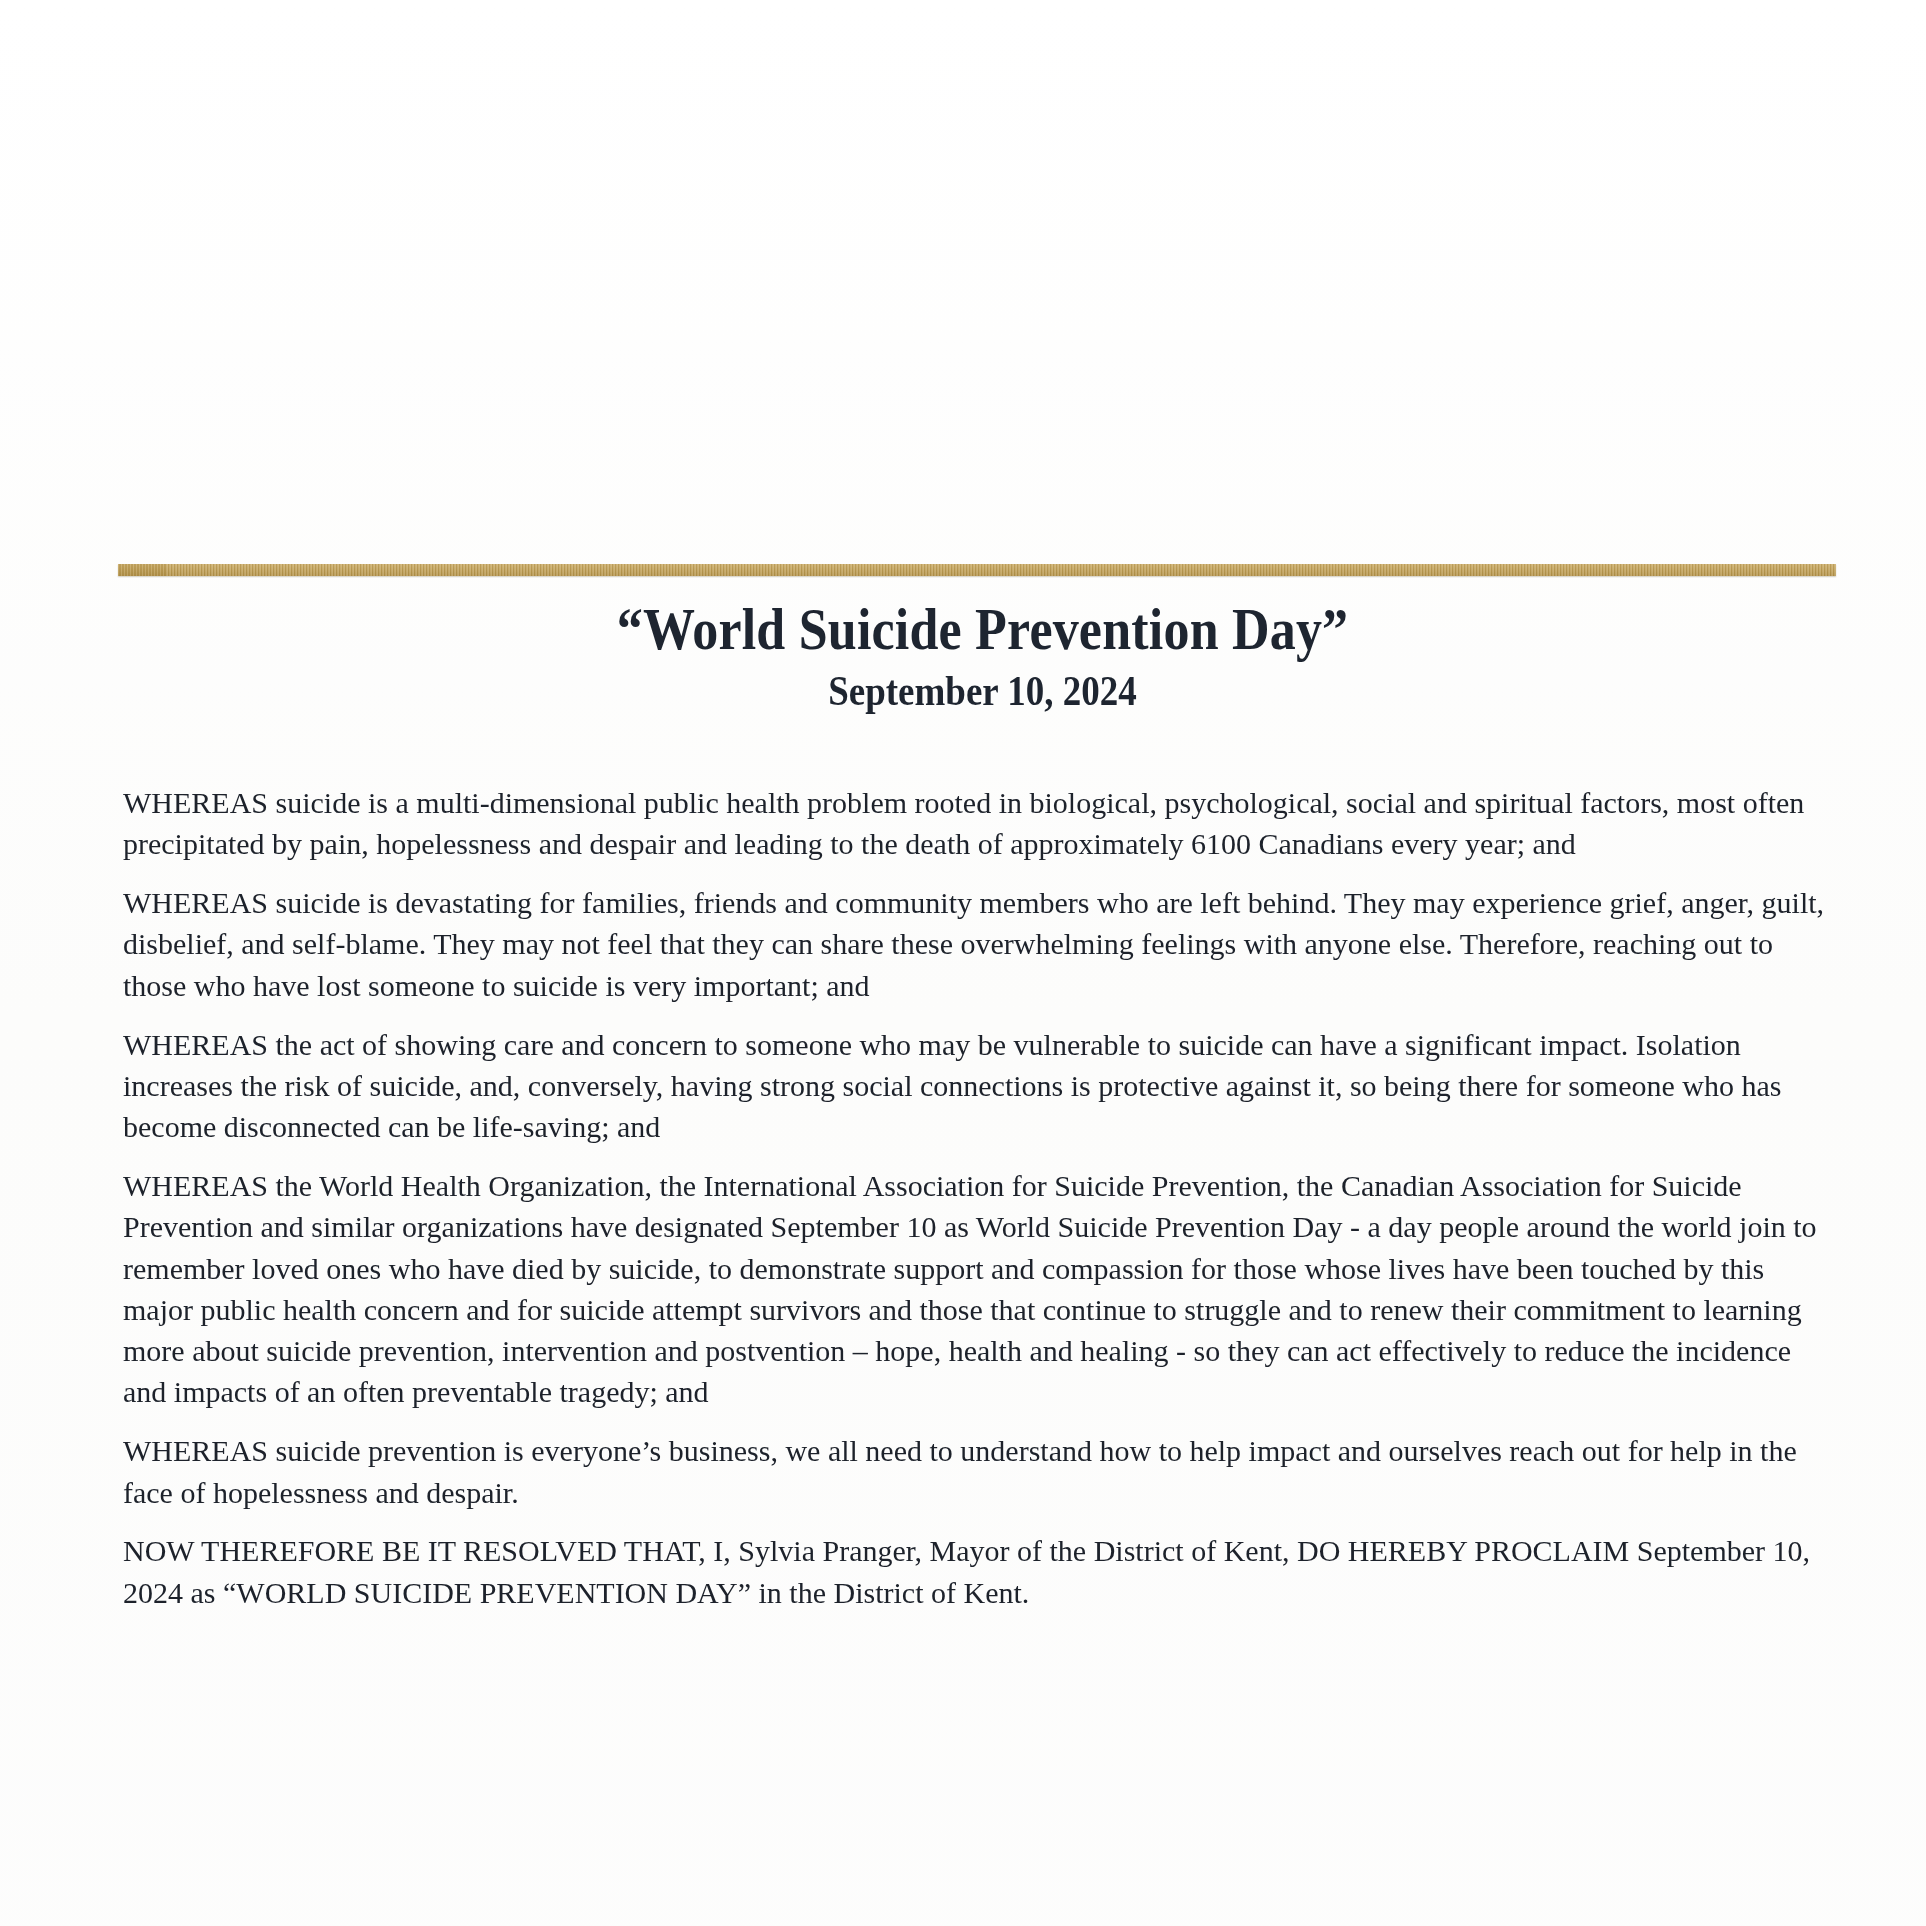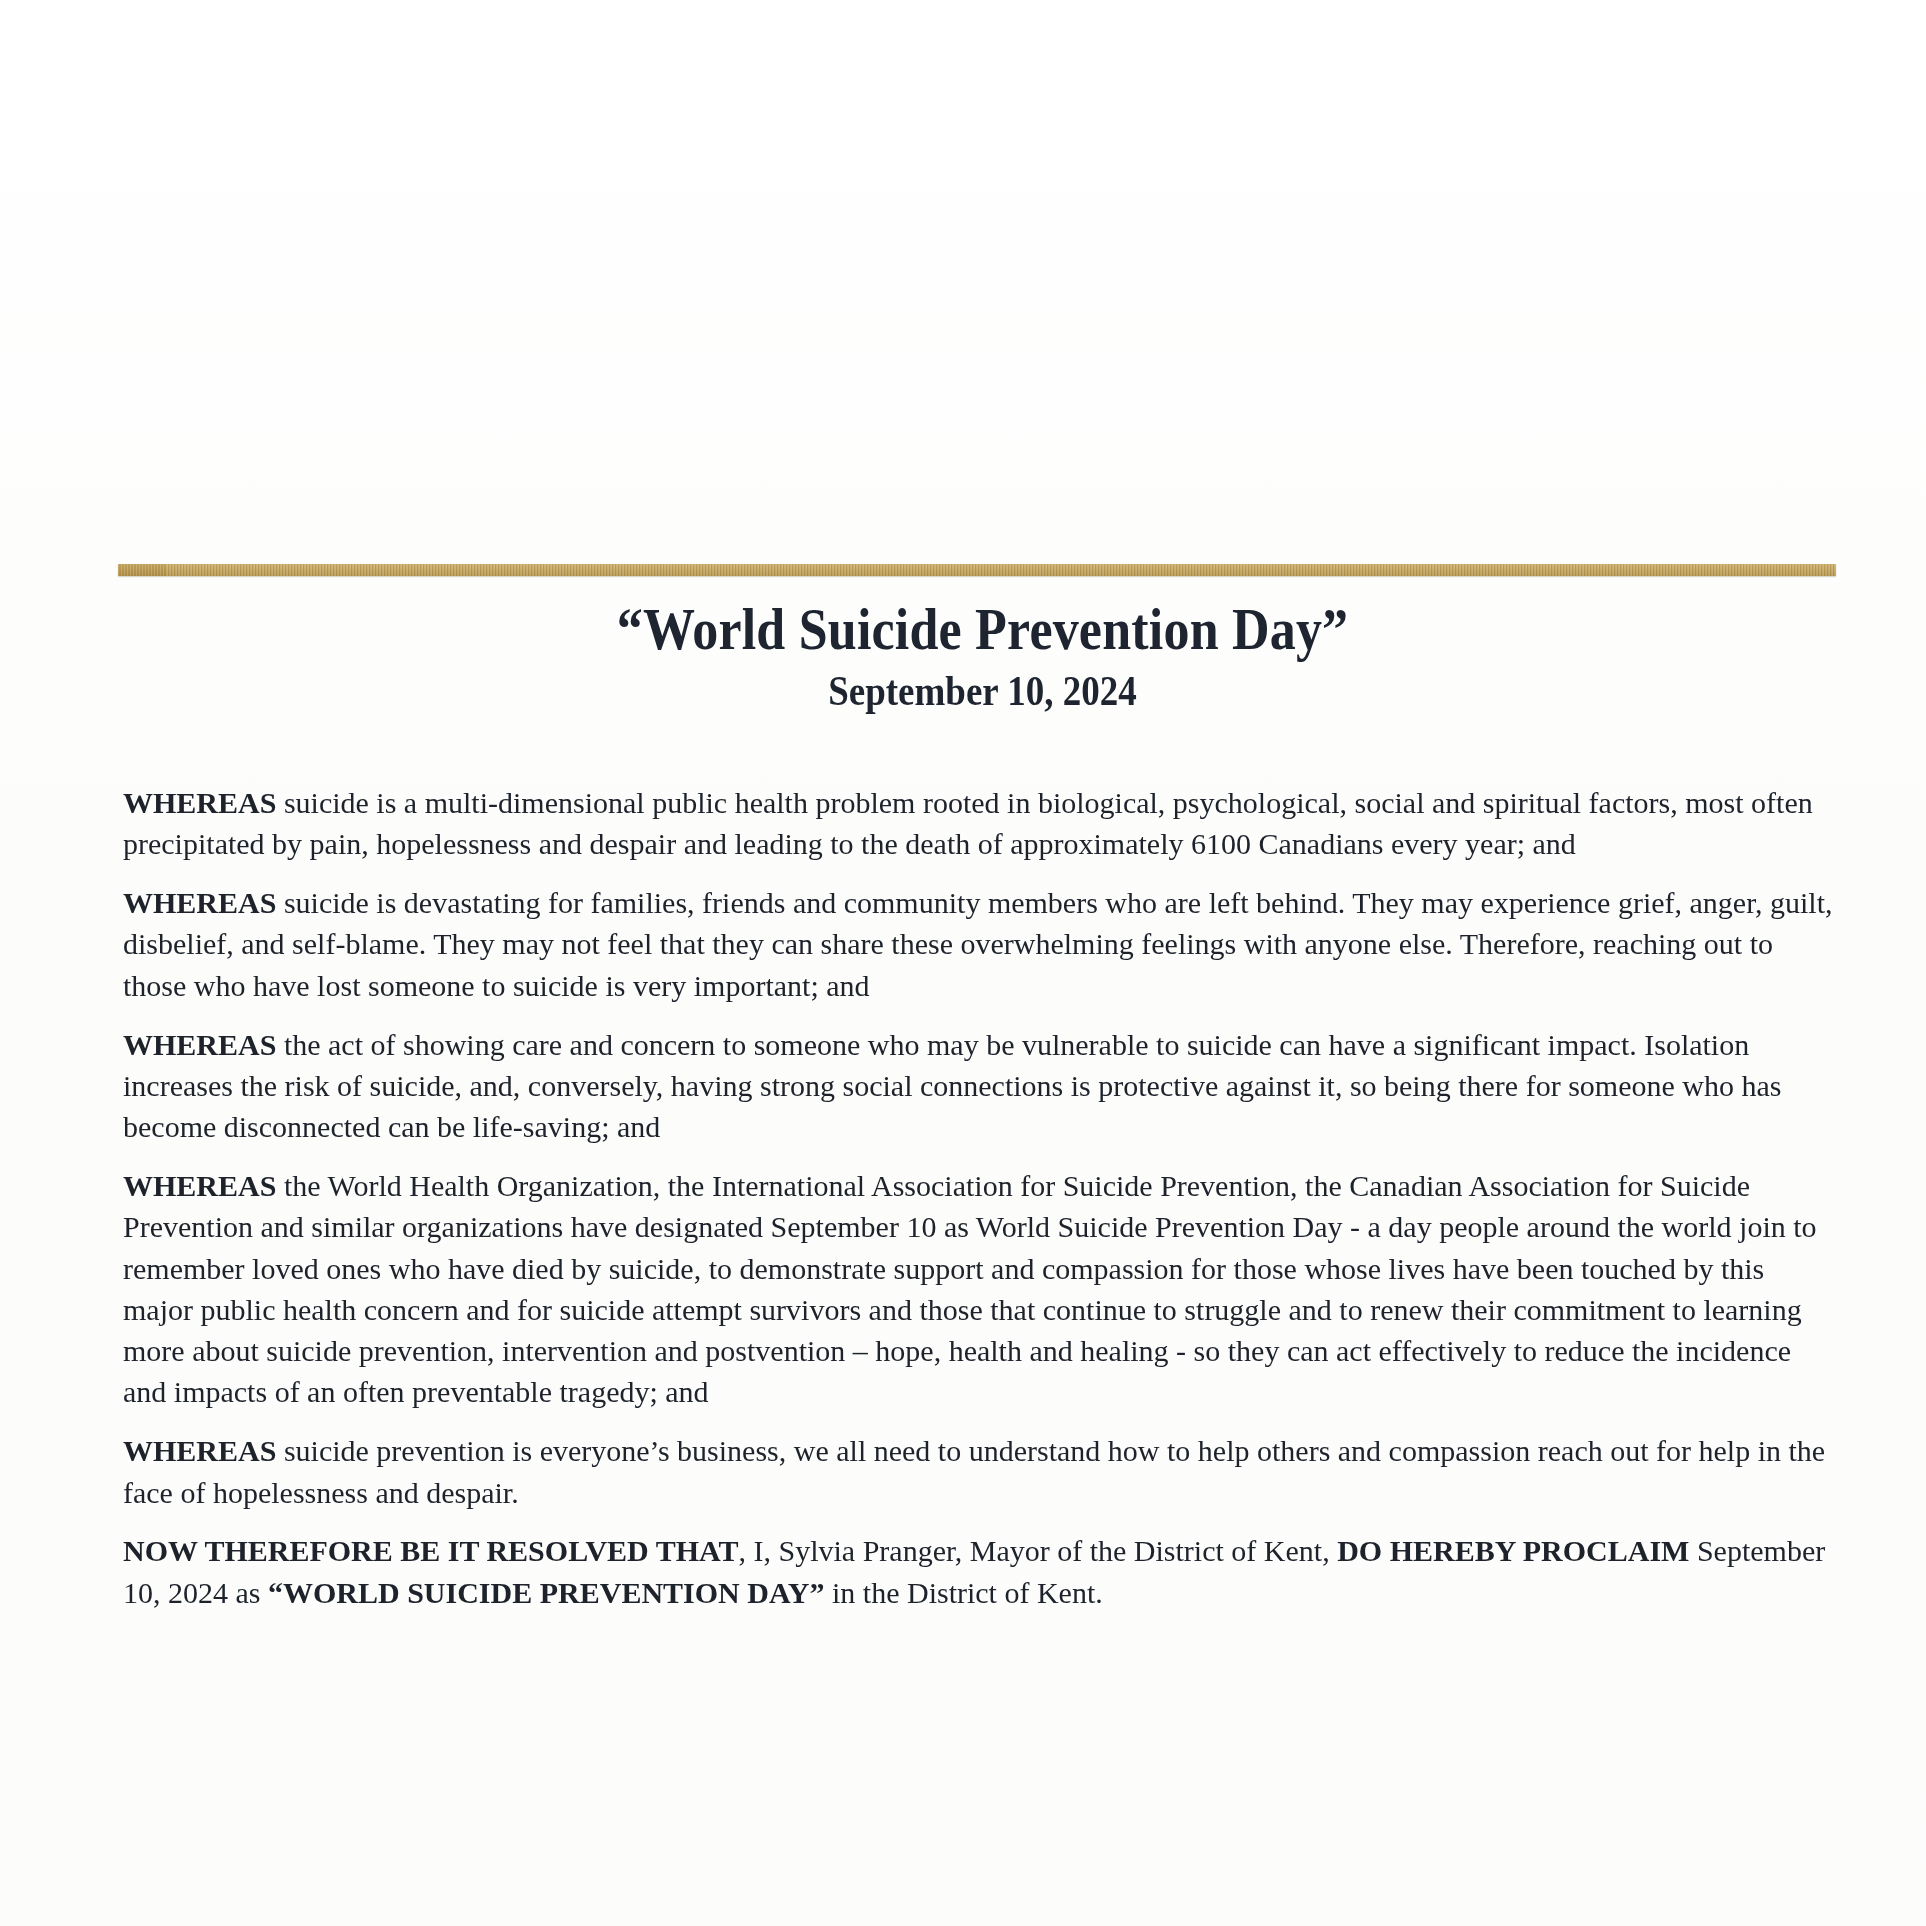--- a/index.html
+++ b/index.html
@@ -120,21 +120,21 @@
   .para {
     font-size: 30px;
     line-height: 1.375;
     text-align: left;
     color: #1d222b;
     margin: 0 0 17.7px 0;
     transform-origin: left top;
   }
   .para:last-child { margin-bottom: 8px; }
   .lead {
-    font-weight: 700;
+    font-weight: 400;
   }
 </style>
 </head>
 <body>
 
 <div class="page">
   <div class="paper"></div>
 
 
   <div class="gold-rule gold-top"></div>
@@ -154,21 +154,21 @@
 
     <p class="para">
       <span class="lead">WHEREAS</span><span> the act of showing care and concern to someone who may be vulnerable to suicide can have a significant impact. Isolation increases the risk of suicide, and, conversely, having strong social connections is protective against it, so being there for someone who has become disconnected can be life-saving; and</span>
     </p>
 
     <p class="para">
       <span class="lead">WHEREAS</span><span> the World Health Organization, the International Association for Suicide Prevention, the Canadian Association for Suicide Prevention and similar organizations have designated September 10 as World Suicide Prevention Day - a day people around the world join to remember loved ones who have died by suicide, to demonstrate support and compassion for those whose lives have been  touched by this major public health concern and for suicide attempt survivors and those that continue to struggle and to renew their commitment to learning more about suicide prevention, intervention and postvention – hope, health and healing - so they can act effectively to reduce the incidence and impacts of an often preventable tragedy; and</span>
     </p>
 
     <p class="para">
-      <span class="lead">WHEREAS</span><span> suicide prevention is everyone’s business, we all need to understand how to help others and compassion reach out for help in the face of hopelessness and despair.</span>
+      <span class="lead">WHEREAS</span><span> suicide prevention is everyone’s business, we all need to understand how to help impact and ourselves reach out for help in the face of hopelessness and despair.</span>
     </p>
 
     <p class="para">
       <span class="lead">NOW THEREFORE BE IT RESOLVED THAT</span><span>, I, Sylvia Pranger, Mayor of the District of Kent, </span><span class="lead">DO HEREBY PROCLAIM</span><span> September 10, 2024 as </span><span class="lead">“WORLD SUICIDE PREVENTION DAY”</span><span> in the District of Kent.</span>
     </p>
   </div>
 
 </div>
 
 

